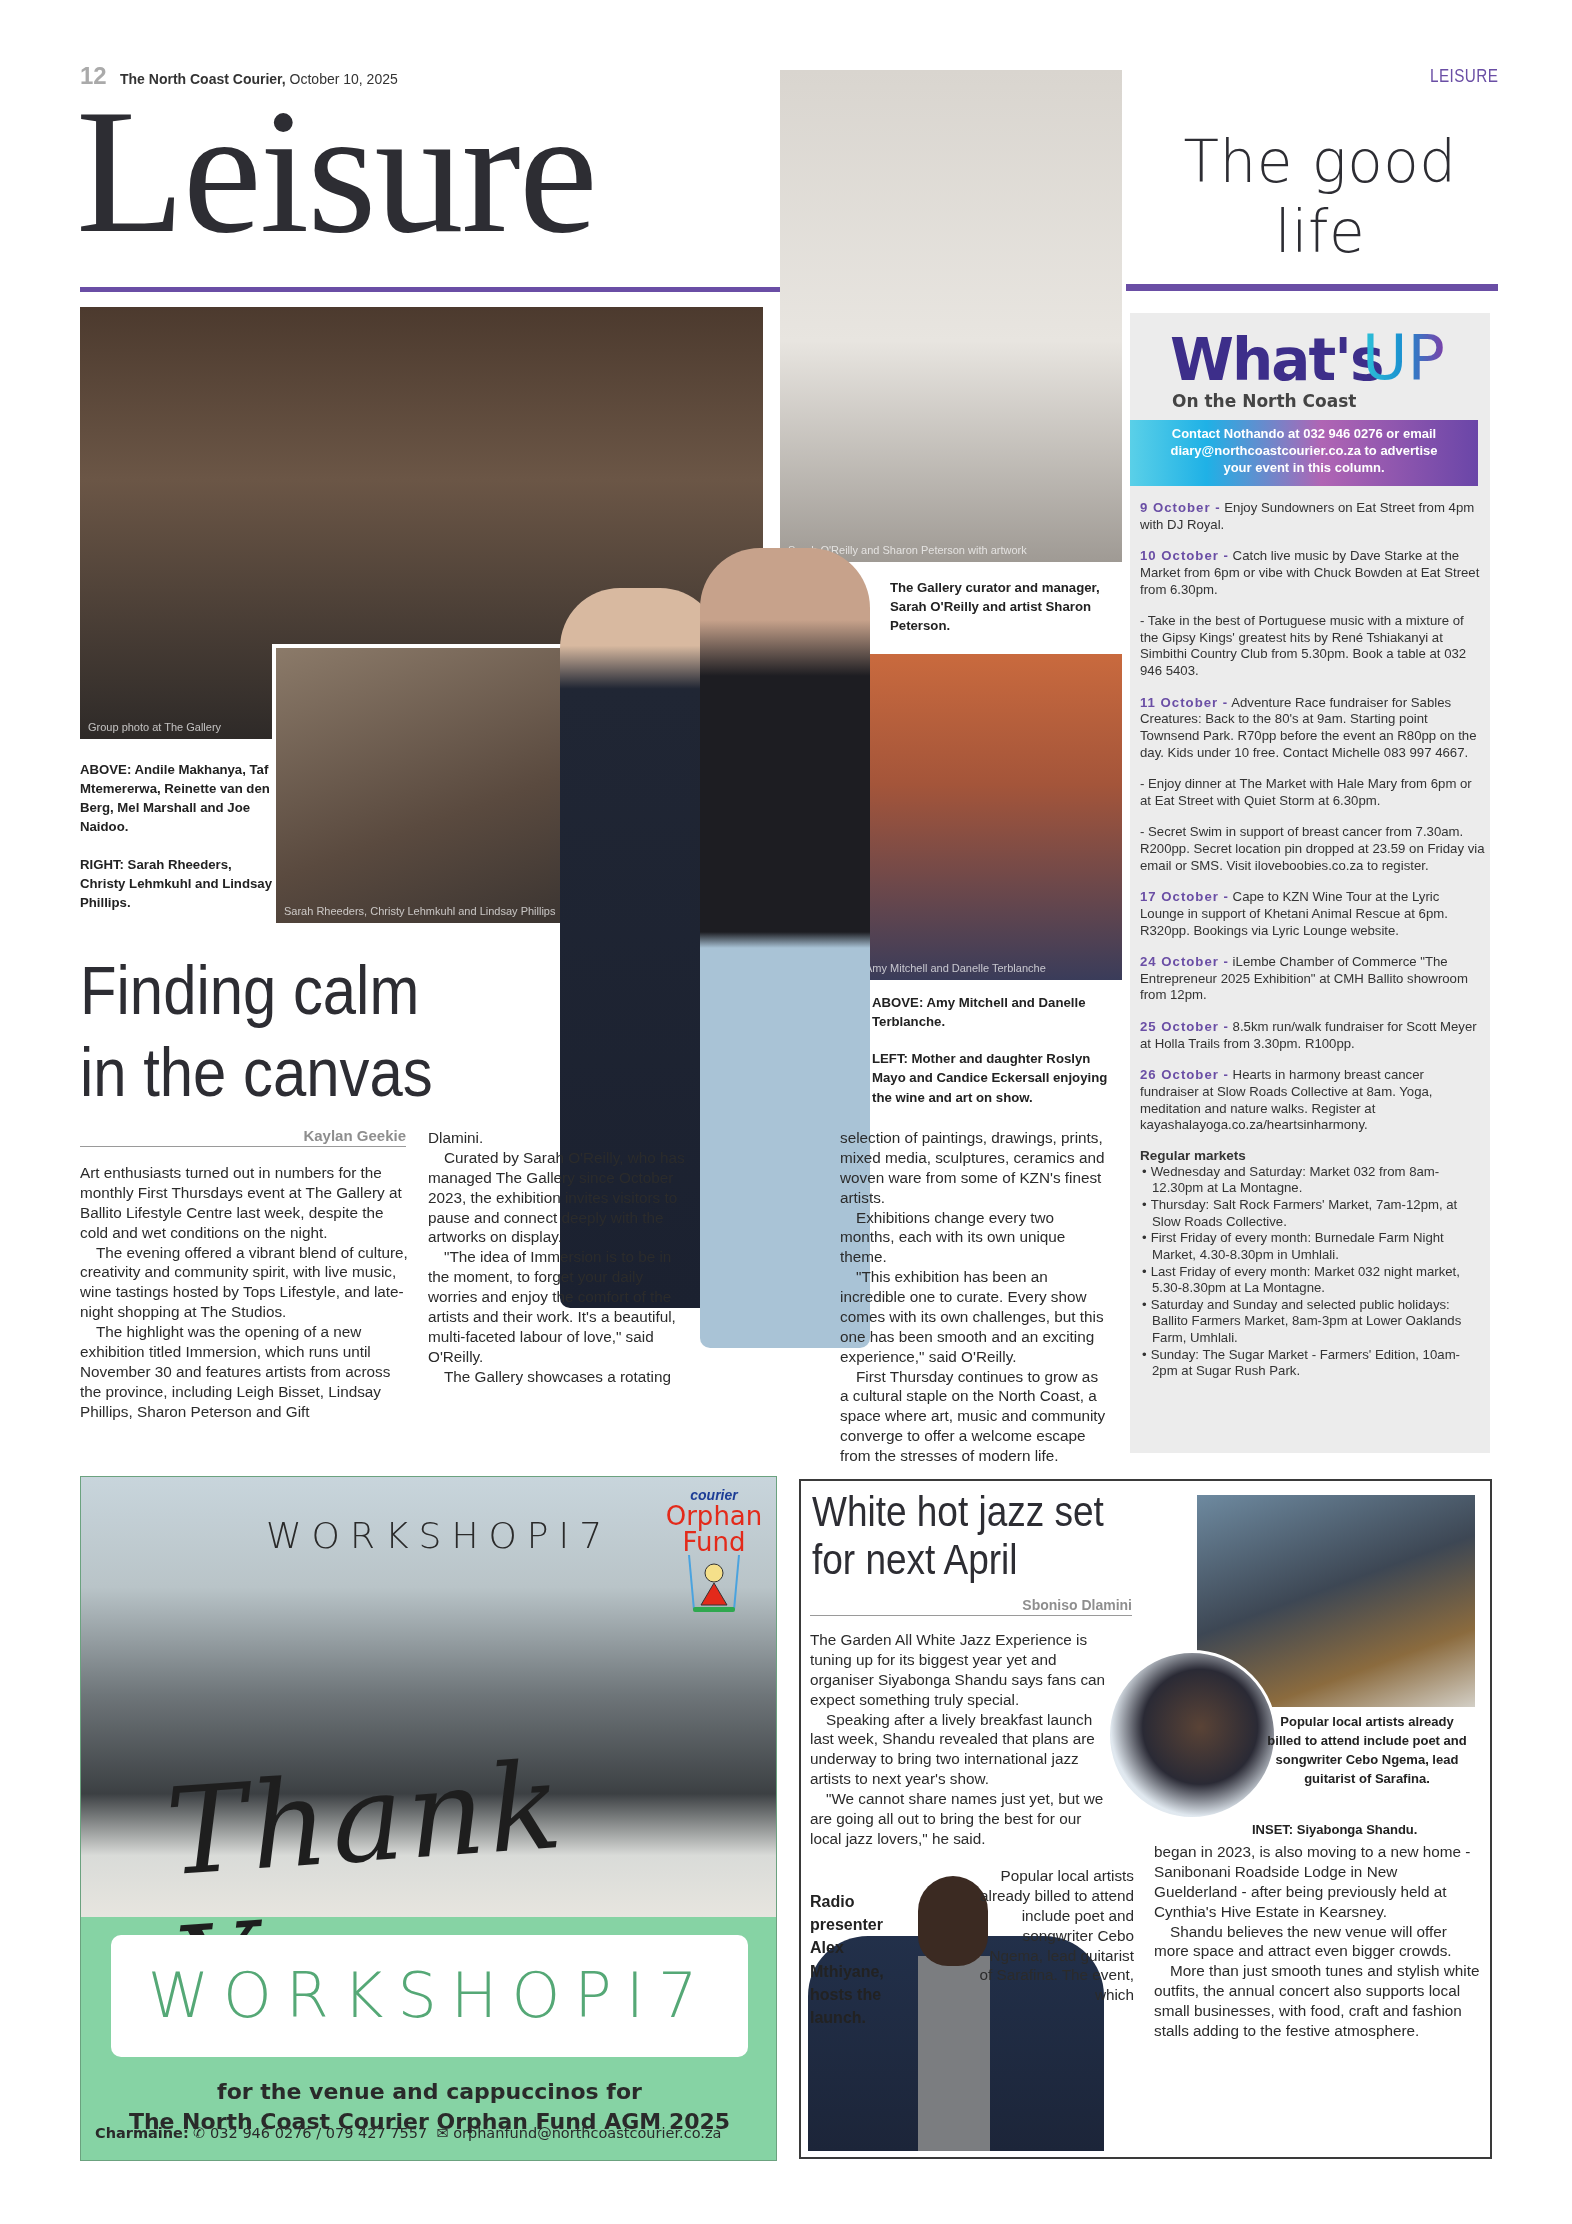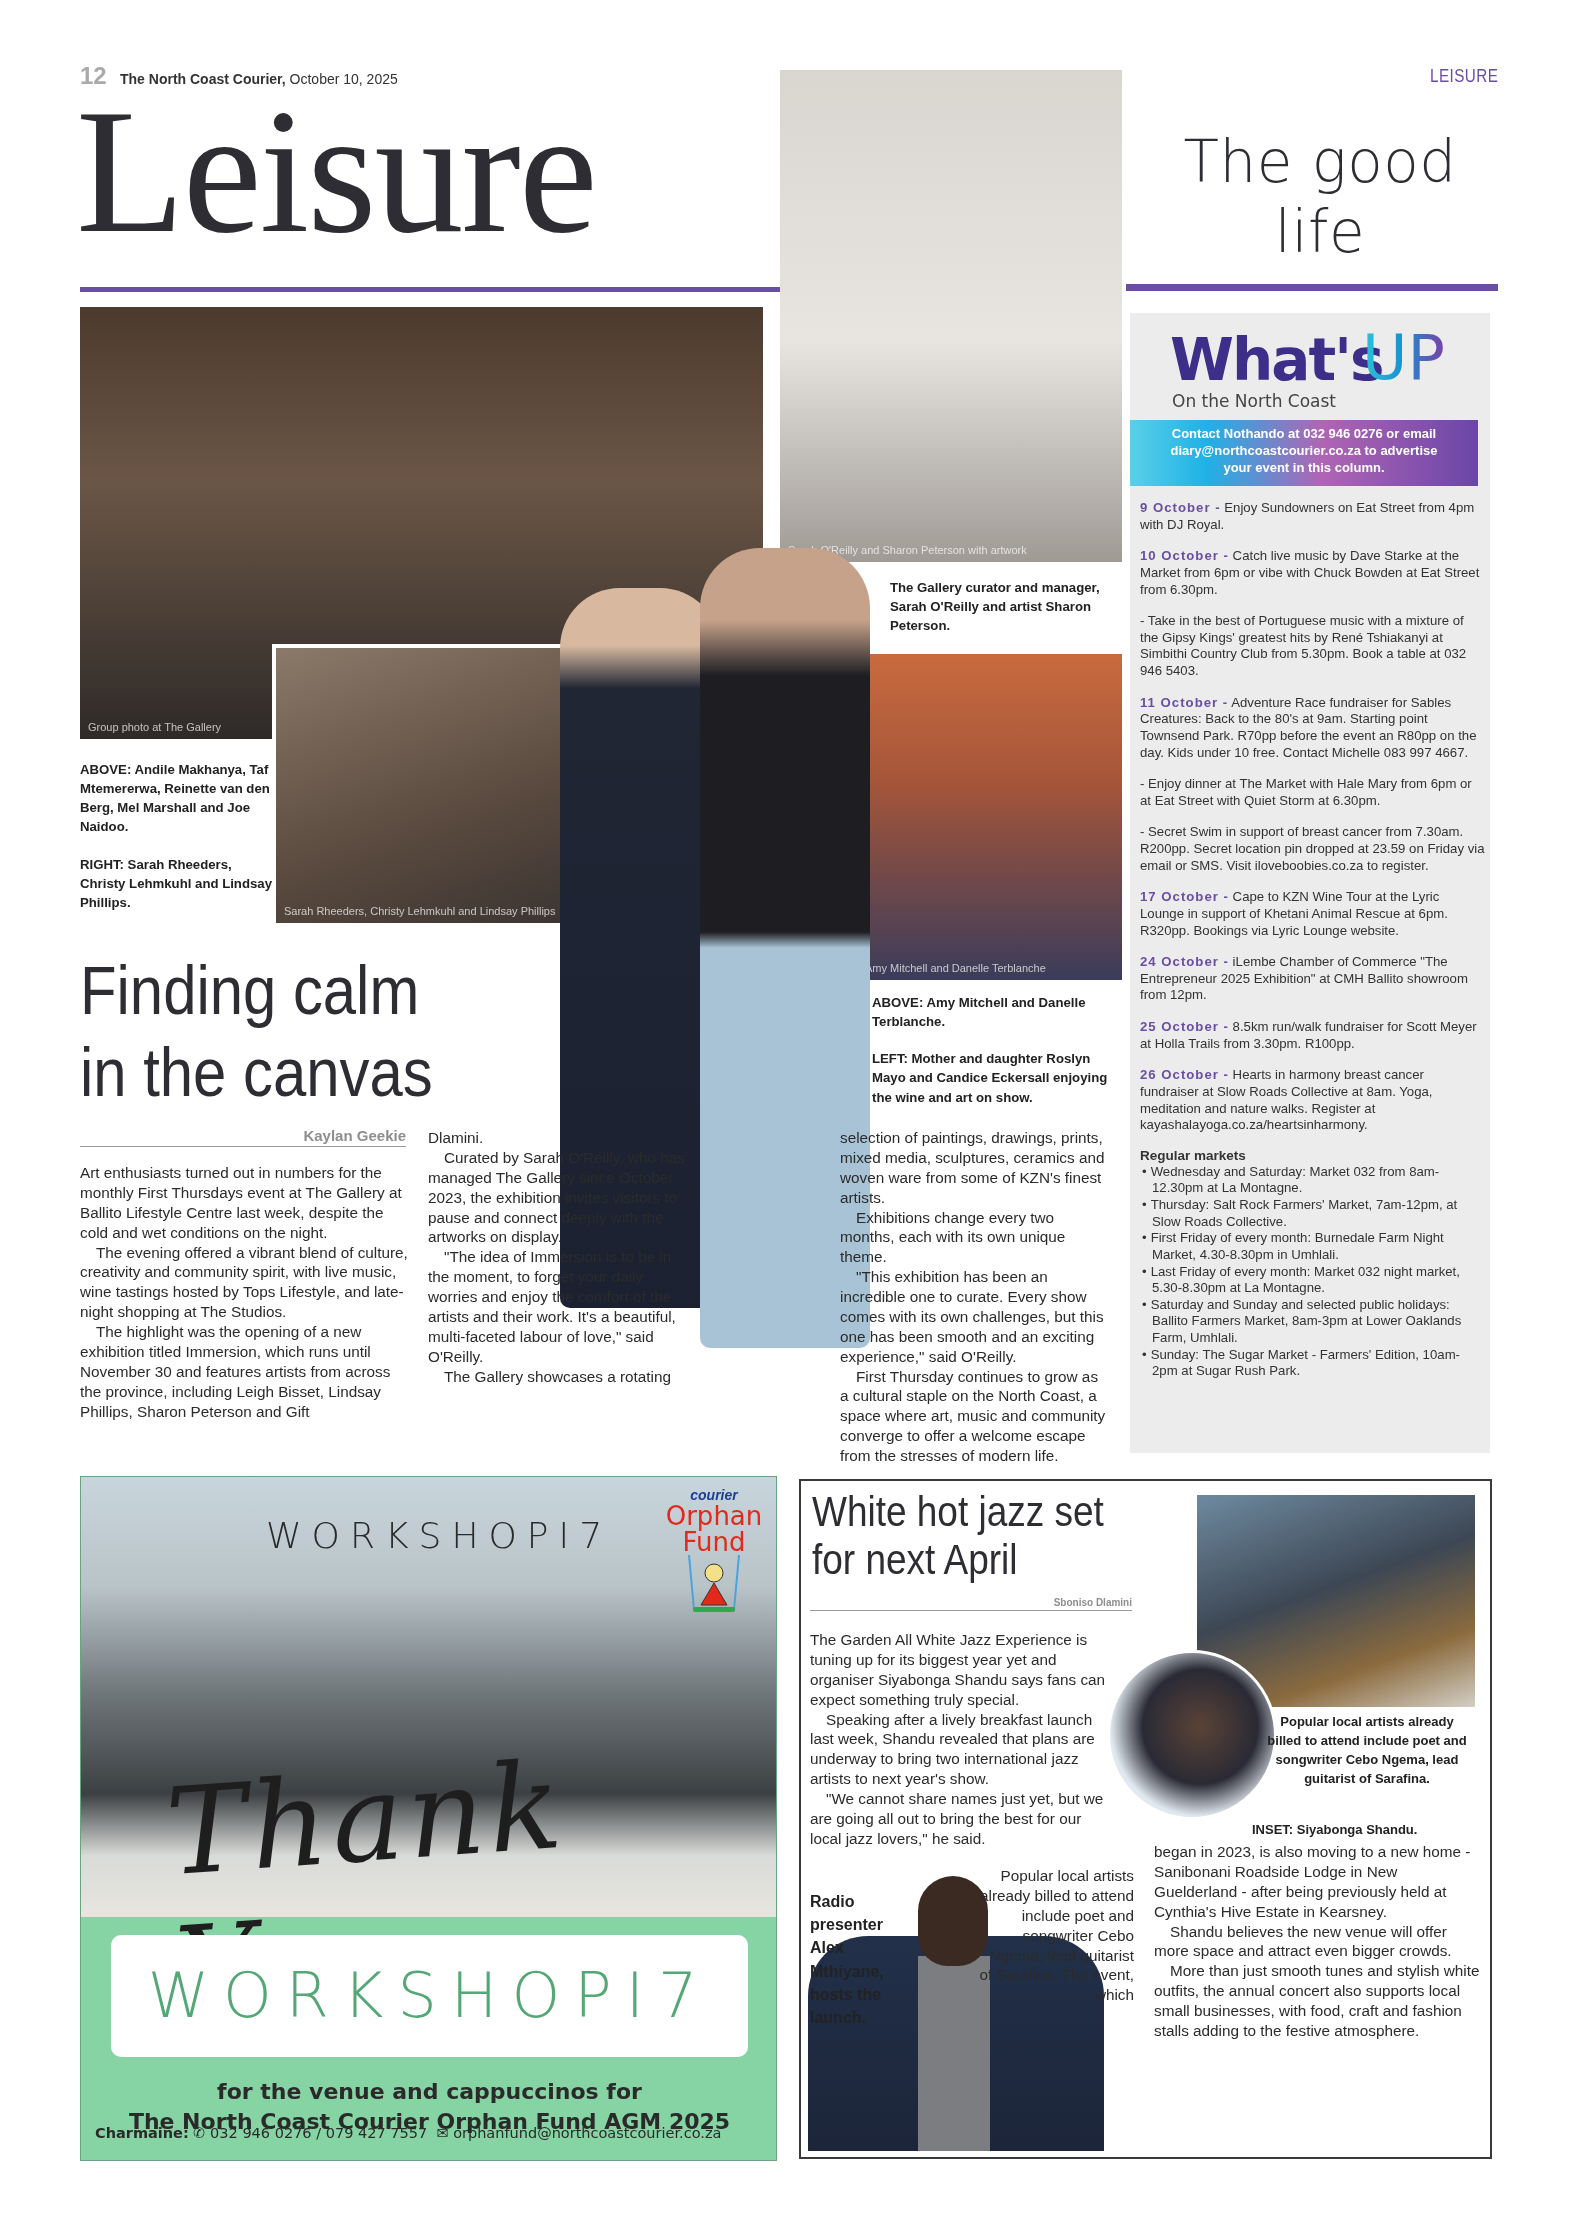--- a/index.html
+++ b/index.html
@@ -44,21 +44,21 @@
   .body-text p:first-child { text-indent: 0; }
   .col1 { left: 80px; top: 1163px; width: 328px; }
   .col2 { left: 428px; top: 1128px; width: 260px; }
   .col3 { left: 780px; top: 1128px; width: 330px; }
 
   
   .whatsup { left: 1130px; top: 313px; width: 360px; height: 1140px; background: #ececec; }
   .wu-logo { position: absolute; left: 40px; top: 18px; width: 300px; height: 90px; }
   .wu-what { position: absolute; left: 0; top: 0; font-size: 58px; font-weight: bold; color: #3d2e8a; font-family: "DejaVu Sans", sans-serif; letter-spacing: -2px; line-height: 1; }
   .wu-up { position: absolute; left: 192px; top: -4px; font-size: 62px; font-weight: normal; background: linear-gradient(90deg,#2ec4d8,#1a8fd0 50%,#7d3ea8); -webkit-background-clip: text; background-clip: text; color: transparent; font-family: "DejaVu Sans", sans-serif; line-height: 1; }
-  .wu-sub { position: absolute; left: 2px; top: 60px; font-size: 17px; color: #444; font-family: "DejaVu Sans", sans-serif; font-weight: 400; }
+  .wu-sub { position: absolute; left: 2px; top: 60px; font-size: 17px; color: #444; font-family: "DejaVu Sans", sans-serif; font-weight: 700; }
   .wu-contact { position: absolute; left: 0; top: 107px; width: 348px; height: 66px; background: linear-gradient(90deg,#5ad0e8 0%, #1fb1e6 22%, #b065b4 55%, #6a46a8 100%); color: #fff; font-size: 13px; font-weight: bold; text-align: center; line-height: 1.3; padding-top: 6px; }
   .wu-events { position: absolute; left: 10px; top: 187px; width: 345px; font-size: 13.2px; line-height: 1.26; color: #333; }
   .wu-event { margin-bottom: 15px; }
   .wu-date { color: #6a4ea5; font-weight: bold; letter-spacing: 1px; }
   .wu-markets-title { font-weight: bold; font-size: 13.5px; margin-top: -2px; }
   .wu-markets { list-style: none; }
   .wu-markets li { padding-left: 12px; text-indent: -10px; }
   .wu-markets li::before { content: "\2022"; margin-right: 4px; }
 
   
@@ -70,21 +70,21 @@
   .ad-fund-big { font-size: 26px; color: #e32a1a; line-height: 1; font-family: "DejaVu Sans", sans-serif; }
   .ad-thankyou { position: absolute; left: 90px; top: 265px; font-family: "DejaVu Serif", serif; font-style: italic; font-size: 120px; color: #1e1e1e; letter-spacing: 4px; transform: rotate(-4deg); }
   .ad-brandbox { position: absolute; left: 30px; top: 458px; width: 637px; height: 122px; background: #fff; border-radius: 10px; text-align: center; line-height: 122px; font-size: 62px; letter-spacing: 14px; color: #55a876; font-family: "DejaVu Sans", sans-serif; font-weight: 300; }
   .ad-thanks-text { position: absolute; left: 0; top: 580px; width: 697px; text-align: center; font-size: 22px; font-weight: bold; color: #2a2a2a; line-height: 1.35; padding-top: 20px; font-family: "DejaVu Sans", sans-serif; }
   .ad-contact { position: absolute; left: 14px; top: 648px; width: 680px; font-size: 14.5px; color: #2a2a2a; font-family: "DejaVu Sans", sans-serif; }
   .ad-contact b { font-weight: bold; }
 
   
   .jazz-box { left: 799px; top: 1479px; width: 693px; height: 680px; border: 2px solid #3a3a3a; }
   .headline2 { left: 812px; top: 1487px; width: 340px; font-family: "Liberation Sans Narrow", "Liberation Sans", sans-serif; font-size: 43px; line-height: 1.12; color: #2d2d33; transform: scaleX(0.86); transform-origin: left; }
-  .byline2 { left: 810px; top: 1597px; width: 322px; font-size: 10px; }
+  .byline2 { left: 810px; top: 1597px; width: 322px; font-size: 14px; }
   .jazz-col1 { left: 810px; top: 1630px; width: 300px; }
   .jazz-photo-guitar { left: 1197px; top: 1495px; width: 278px; height: 212px; background: linear-gradient(160deg,#6e8aa0 0%, #3d4754 45%, #8b6b3e 75%, #d3cfc6 100%); }
   .jazz-inset { left: 1107px; top: 1650px; width: 170px; height: 170px; border-radius: 50%; background: radial-gradient(circle at 55% 45%, #5a4336 0%, #2a2a35 45%, #e0e8ef 70%, #f0f4f7 100%); border: 3px solid #fff; }
   .cap-guitar { left: 1262px; top: 1713px; width: 210px; text-align: center; font-size: 13px; }
   .cap-inset { left: 1252px; top: 1821px; width: 230px; font-size: 13px; }
   .jazz-photo-radio { left: 808px; top: 1876px; width: 296px; height: 275px; }
   .radio-body { position: absolute; left: 0; top: 60px; width: 296px; height: 215px; background: linear-gradient(180deg,#22304a 0%, #1c2539 100%); border-radius: 60px 60px 0 0; }
   .radio-head { position: absolute; left: 110px; top: 0; width: 70px; height: 90px; border-radius: 35px 35px 30px 30px; background: #3b2a22; }
   .radio-neck { position: absolute; left: 110px; top: 80px; width: 72px; height: 195px; background: #7b7d80; }
   .cap-radio { left: 810px; top: 1890px; width: 100px; font-size: 16px; }

